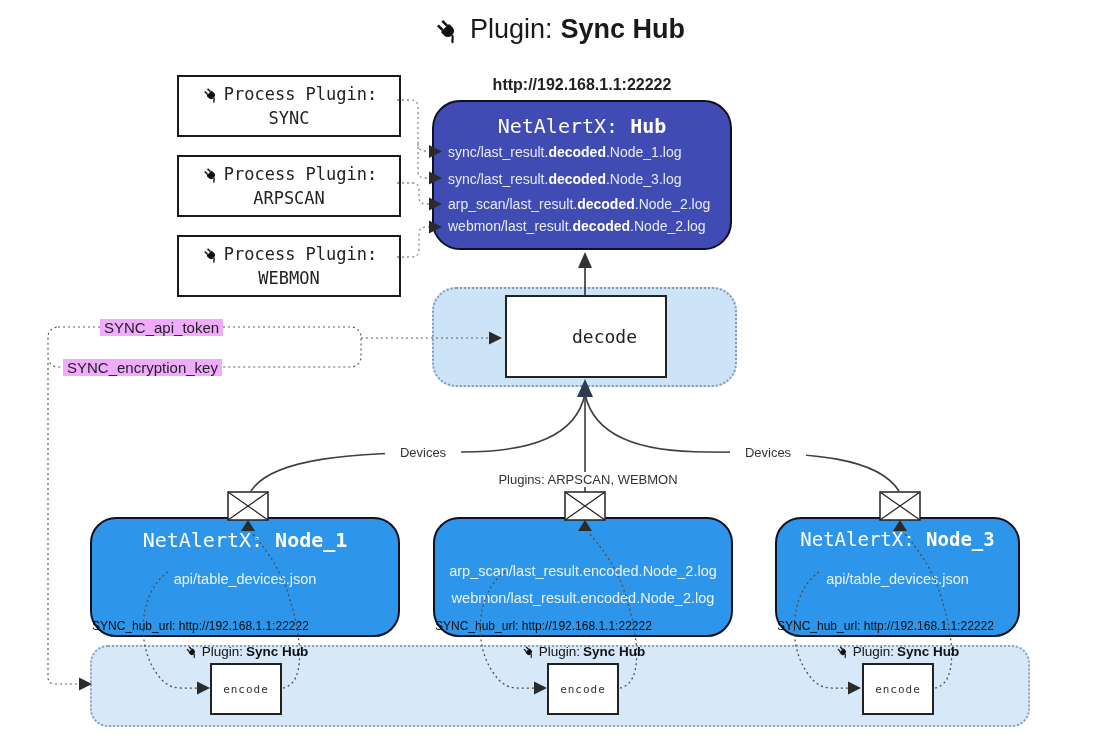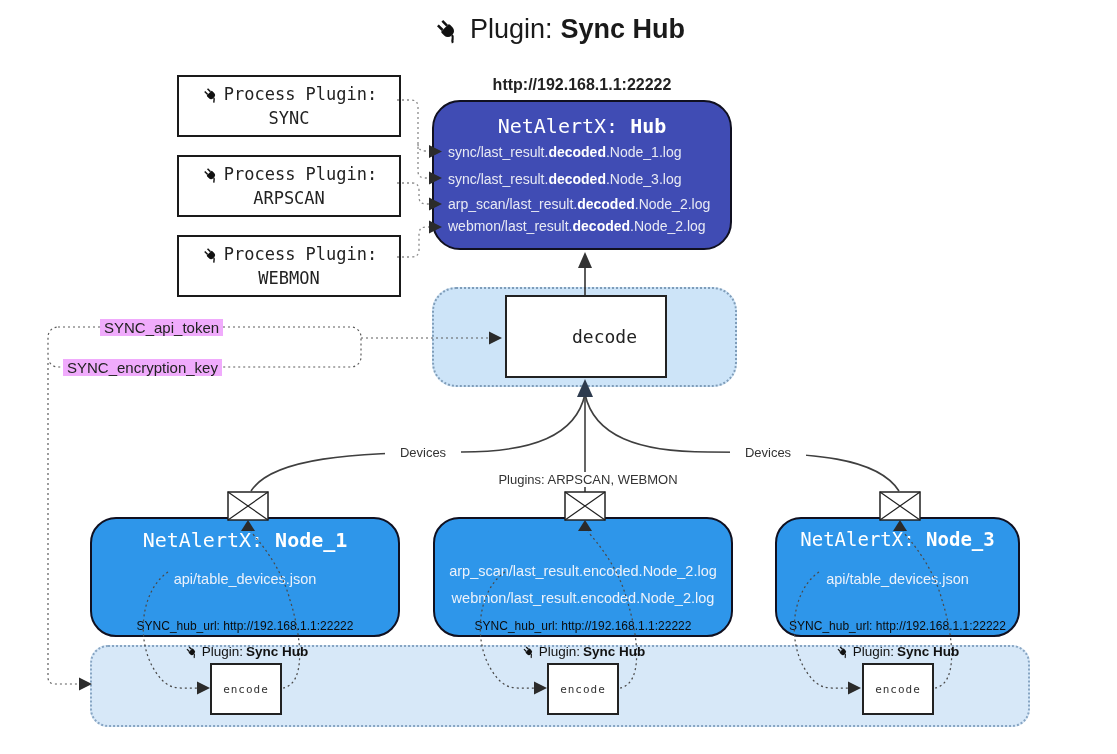--- a/index.html
+++ b/index.html
@@ -45,21 +45,21 @@
 
   
   .edge-label{background:#fff;padding:0 3px;font-size:13px;color:#333;z-index:6;text-align:center;white-space:nowrap;}
 
   
   .node{background:var(--node-fill);border:2px solid #101020;border-radius:26px;height:120px;
         z-index:2;box-sizing:border-box;color:#fff;}
   .node-title{position:absolute;left:0;right:0;top:9px;text-align:center;font-size:20px;color:#fff;white-space:nowrap;}
   .node-title b{font-weight:700;}
   .node-file{position:absolute;left:0;right:0;text-align:center;font-size:14.5px;color:var(--text-light);white-space:nowrap;}
-  .node-url{position:absolute;left:0;right:0;top:100px;text-align:center;font-size:12px;color:#0b0b0b;white-space:nowrap;}
+  .node-url{position:absolute;left:0;right:0;top:100px;text-align:left;font-size:12px;color:#0b0b0b;white-space:nowrap;}
 
   
   .band{left:90px;top:645px;width:940px;height:82px;background:var(--band-fill);
         border:2px dotted var(--band-border);border-radius:18px;z-index:1;box-sizing:border-box;}
   .enc-label{z-index:6;width:170px;text-align:center;font-size:13.5px;color:#111;
         display:flex;align-items:center;justify-content:center;gap:3px;white-space:nowrap;}
   .enc-label b{font-weight:700;}
   .enc-box{width:72px;height:52px;background:#fff;border:2px solid #222;z-index:3;box-sizing:border-box;
         display:flex;align-items:center;justify-content:center;font-size:11px;letter-spacing:1px;color:#333;}
 

